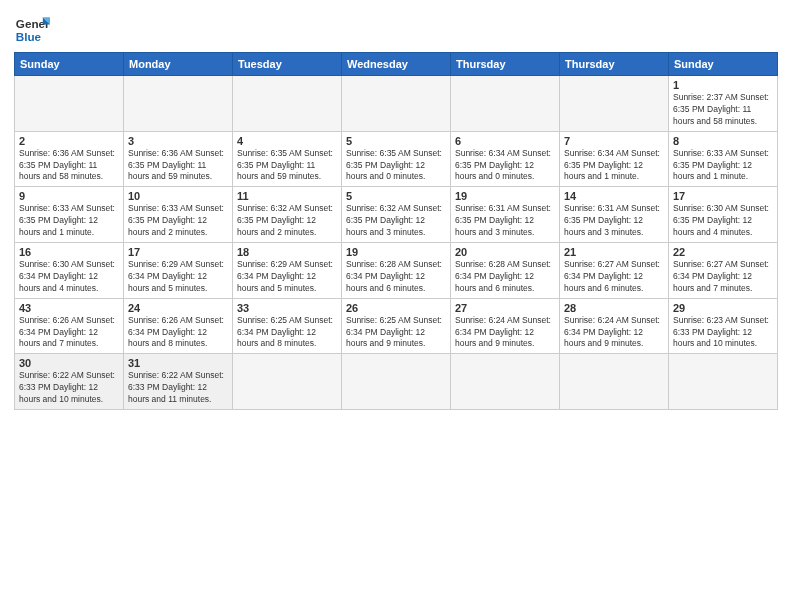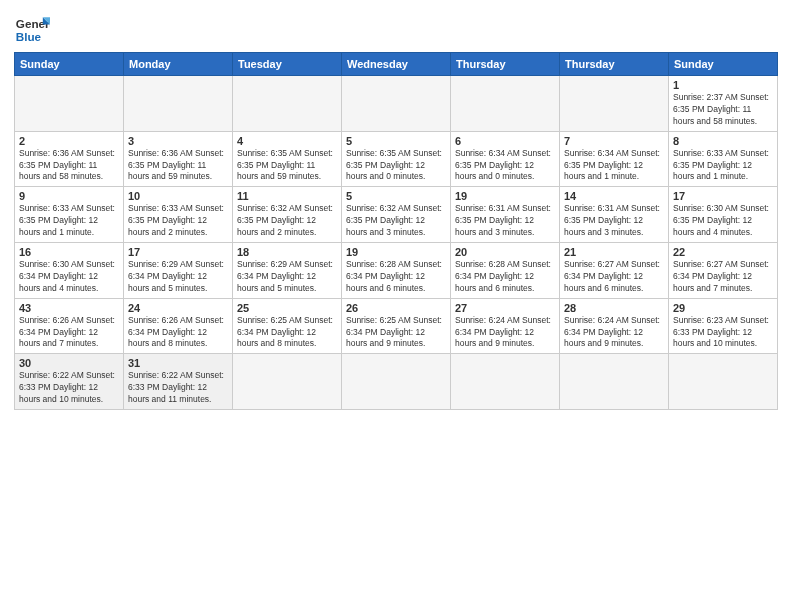--- a/index.html
+++ b/index.html
@@ -296,21 +296,21 @@
 and 7 minutes.</div>
           </td>
           <td>
             <span class="day-number">24</span>
             <div class="day-info">Sunrise: 6:26 AM
 Sunset: 6:34 PM
 Daylight: 12 hours
 and 8 minutes.</div>
           </td>
           <td>
-            <span class="day-number">25</span>
+            <span class="day-number">33</span>
             <div class="day-info">Sunrise: 6:25 AM
 Sunset: 6:34 PM
 Daylight: 12 hours
 and 8 minutes.</div>
           </td>
           <td>
             <span class="day-number">26</span>
             <div class="day-info">Sunrise: 6:25 AM
 Sunset: 6:34 PM
 Daylight: 12 hours

